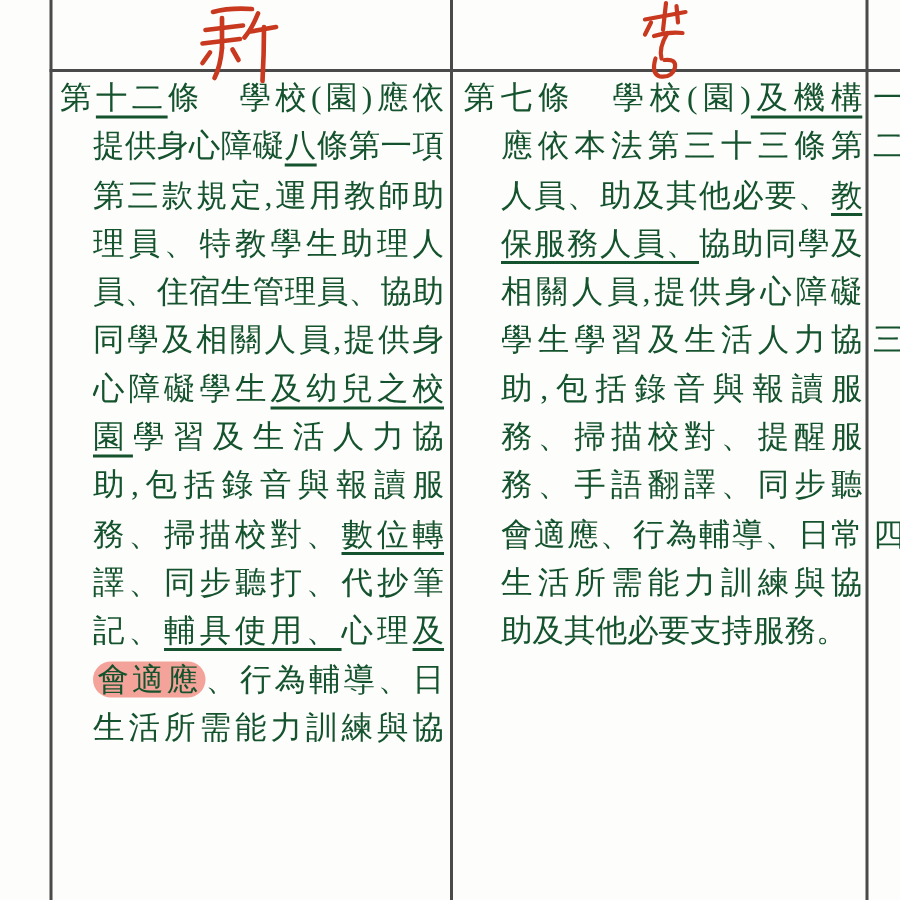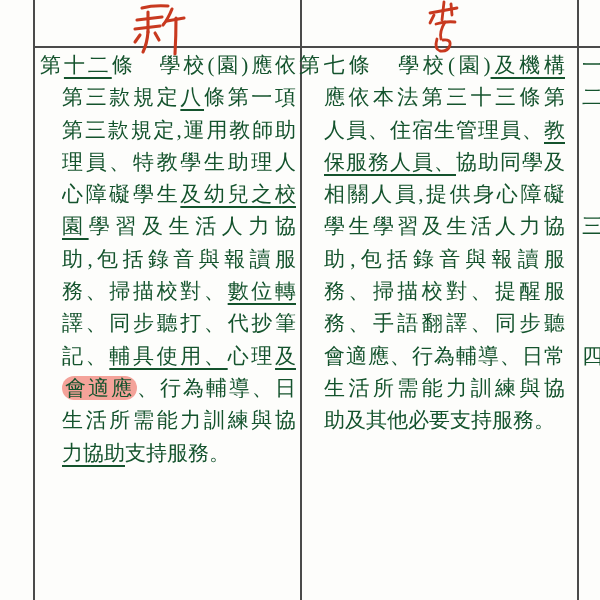--- a/index.html
+++ b/index.html
@@ -63,38 +63,39 @@
         <path d="M14 15 L10 23"></path>
         <path d="M16 24 Q26 21 35 22"></path>
         <path d="M25 22 Q19 32 21 39"></path>
         <path d="M17 39 Q14 49 20 51 Q28 52 30 45 Q31 39 23 40"></path>
       </g>
     </svg>
   </div>
 
   <div class="col left" style="left:40px;width:256px;">
       <div class="line"><span>第</span><span class="u">十二</span><span>條</span><span>　</span><span>學校(園)應依</span></div>
-      <div class="line cont"><span>第三款規定</span><span class="u">八</span><span>條第一項</span></div>
+      <div class="line cont"><span>提供身心障礙</span><span class="u">八</span><span>條第一項</span></div>
       <div class="line cont"><span>第三款規定,運用教師助</span></div>
       <div class="line cont"><span>理員、特教學生助理人</span></div>
+      <div class="line cont"><span>員、住宿生管理員、協助</span></div>
+      <div class="line cont"><span>同學及相關人員,提供身</span></div>
       <div class="line cont"><span>心障礙學生</span><span class="u">及幼兒之校</span></div>
       <div class="line cont"><span class="u">園</span><span>學習及生活人力協</span></div>
       <div class="line cont"><span>助,包括錄音與報讀服</span></div>
       <div class="line cont"><span>務、掃描校對、</span><span class="u">數位轉</span></div>
       <div class="line cont"><span>譯、同步聽打、代抄筆</span></div>
       <div class="line cont"><span>記、</span><span class="u">輔具使用、</span><span>心理</span><span class="u">及</span></div>
       <div class="line cont"><span class="hl">會適應</span><span>、行為輔導、日常</span></div>
       <div class="line cont"><span>生活所需能力訓練與協</span></div>
-      <div class="line cont last"><span class="u">力協助</span><span>支持服務。</span></div>
     </div>
 
-  <div class="col right" style="left:299px;width:266px;">
+  <div class="col right" style="left:309px;width:266px;">
       <div class="line"><span>第七條</span><span>　</span><span>學校(園)</span><span class="u">及機構</span></div>
       <div class="line cont"><span>應依本法第三十三條第</span></div>
-      <div class="line cont"><span>人員、住宿生管理員、</span><span class="u">教</span></div>
+      <div class="line cont"><span>人員、助及其他必要、</span><span class="u">教</span></div>
       <div class="line cont"><span class="u">保服務人員、</span><span>協助同學及</span></div>
       <div class="line cont"><span>相關人員,提供身心障礙</span></div>
       <div class="line cont"><span>學生學習及生活人力協</span></div>
       <div class="line cont"><span>助,包括錄音與報讀服</span></div>
       <div class="line cont"><span>務、掃描校對、提醒服</span></div>
       <div class="line cont"><span>務、手語翻譯、同步聽</span></div>
       <div class="line cont"><span>會適應、行為輔導、日常</span></div>
       <div class="line cont"><span>生活所需能力訓練與協</span></div>
       <div class="line cont last"><span>助及其他必要支持服務。</span></div>
     </div>

